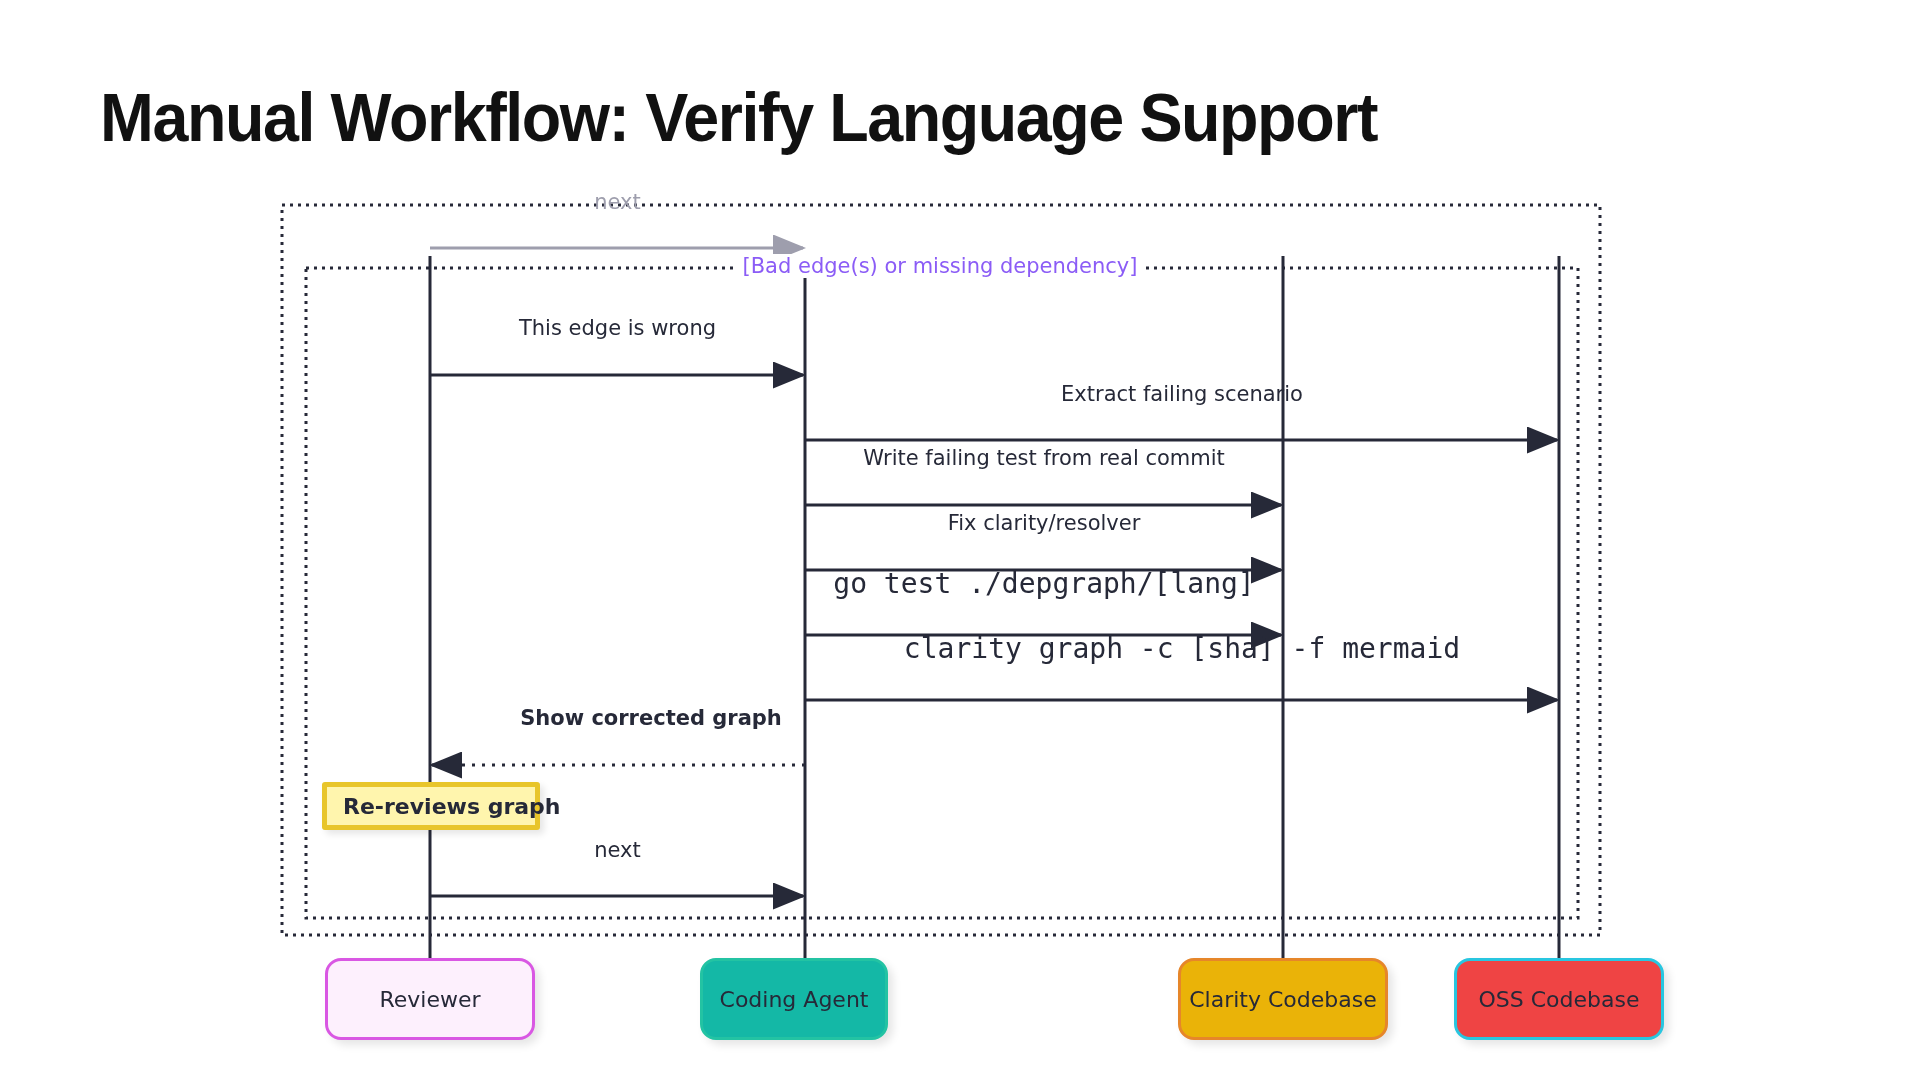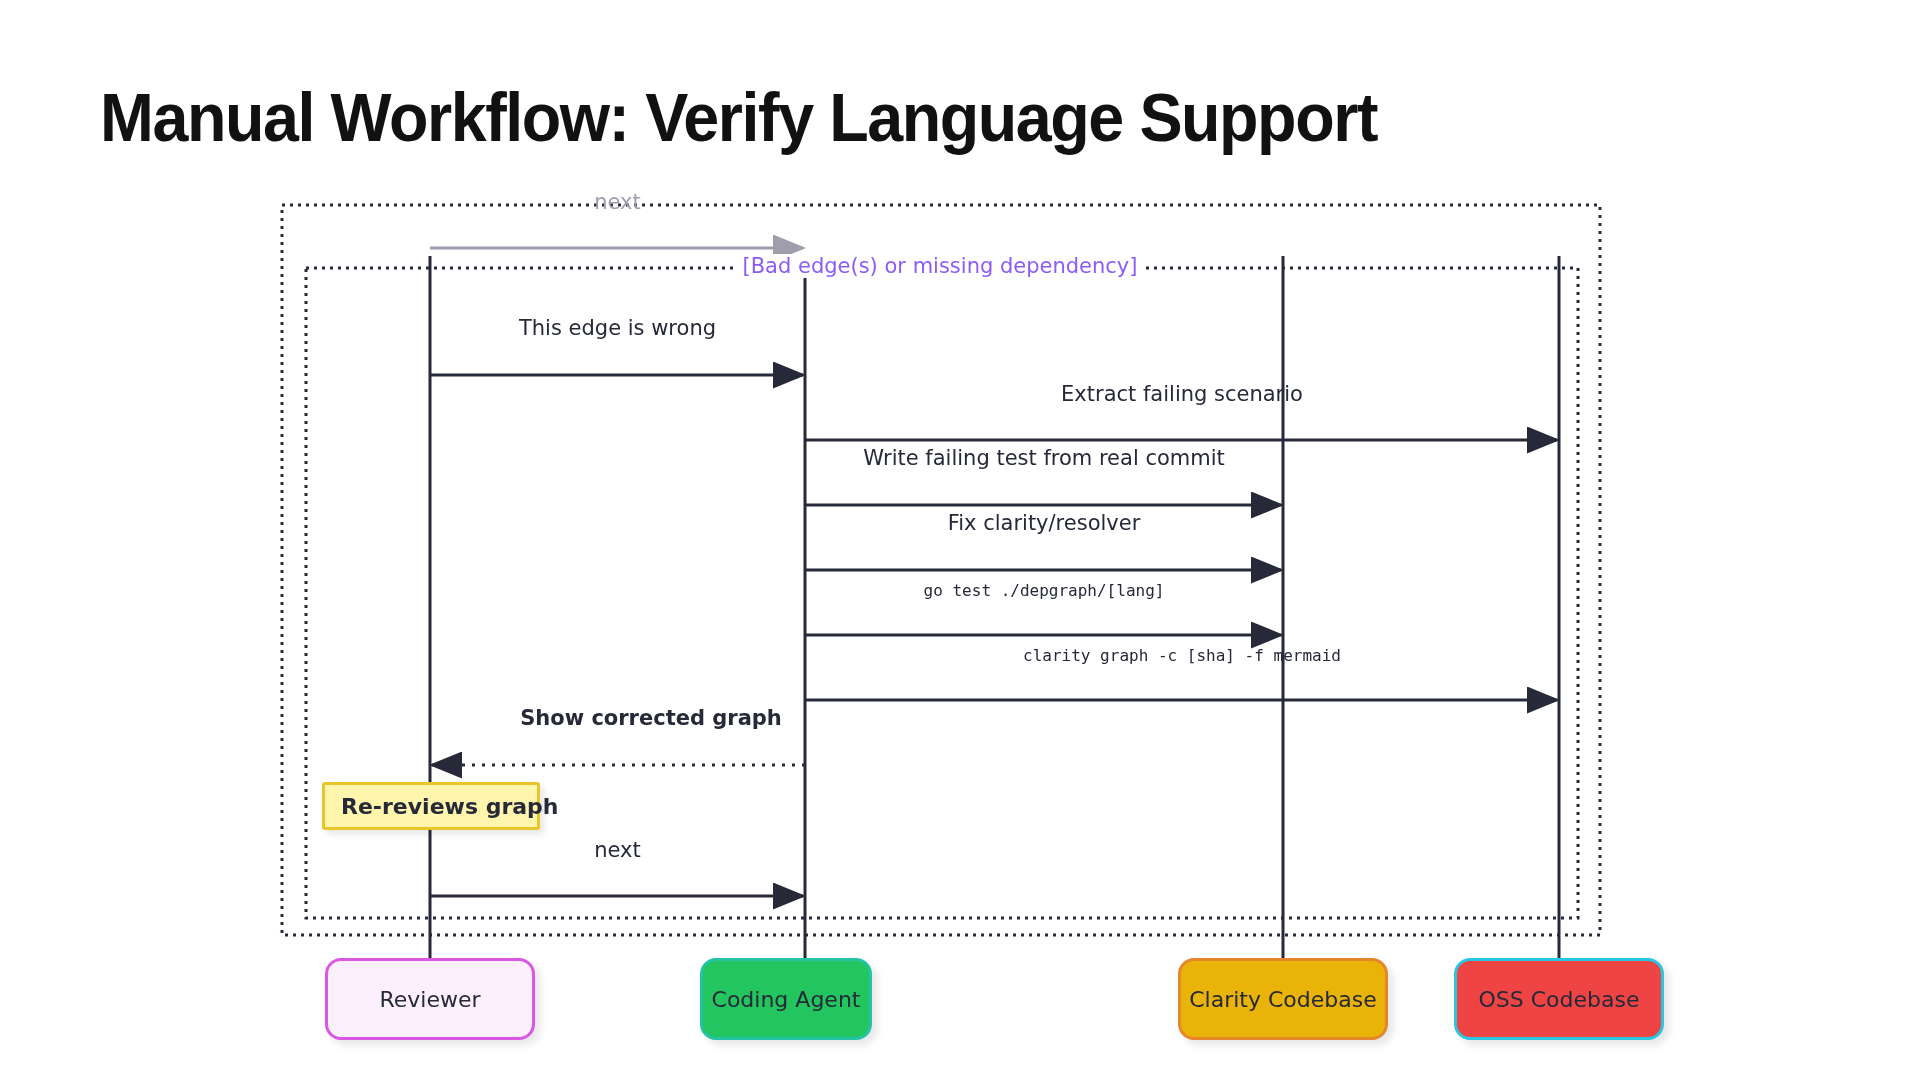--- a/index.html
+++ b/index.html
@@ -35,37 +35,37 @@
   .msg-label {
     position: absolute;
     font-family: "DejaVu Sans", sans-serif;
     font-size: 21px;
     color: #262938;
     white-space: nowrap;
     transform: translateX(-50%);
   }
   .msg-label.mono {
     font-family: "DejaVu Sans Mono", monospace;
-    font-size: 16px;
+    font-size: 28px;
   }
   .msg-label.faded { color: #9e9ead; }
   .bracket-label {
     position: absolute;
     font-family: "DejaVu Sans", sans-serif;
     font-size: 21px;
     color: #8b5cf6;
     white-space: nowrap;
     transform: translateX(-50%);
     background: #ffffff;
     padding: 0 6px;
   }
   .note-box {
     position: absolute;
     background: #fff5ad;
-    border: 3px solid #22c55e;
+    border: 5px solid #22c55e;
     border-radius: 3px;
     box-shadow: 4px 4px 7px rgba(0,0,0,0.10);
     display: flex;
     align-items: center;
     justify-content: flex-start;
     padding: 0 16px;
   }
   .note-box span {
     font-family: "DejaVu Sans", sans-serif;
     font-size: 22px;
@@ -166,21 +166,21 @@
     </div>
   <div id="notes-layer">
       <div class="note-box" style="left: 322px; top: 782px; width: 218px; height: 48px; background: rgb(255, 245, 173); border-color: rgb(232, 197, 42);">
         <span>Re-reviews graph</span>
       </div>
     </div>
   <div id="actors-layer">
       <div class="actor-box" style="left: 325px; top: 958px; width: 210px; height: 82px; background: rgb(253, 240, 253); border-color: rgb(217, 87, 227);">
         <span>Reviewer</span>
       </div>
-      <div class="actor-box" style="left: 700px; top: 958px; width: 172px; height: 82px; background: #22c55e; border-color: rgb(35, 195, 163);">
+      <div class="actor-box" style="left: 700px; top: 958px; width: 188px; height: 82px; background: #14b8a6; border-color: rgb(35, 195, 163);">
         <span>Coding Agent</span>
       </div>
       <div class="actor-box" style="left: 1178px; top: 958px; width: 210px; height: 82px; background: #eab308; border-color: rgb(230, 134, 42);">
         <span>Clarity Codebase</span>
       </div>
       <div class="actor-box" style="left: 1454px; top: 958px; width: 210px; height: 82px; background: #ef4444; border-color: rgb(40, 198, 224);">
         <span>OSS Codebase</span>
       </div>
     </div>
 

